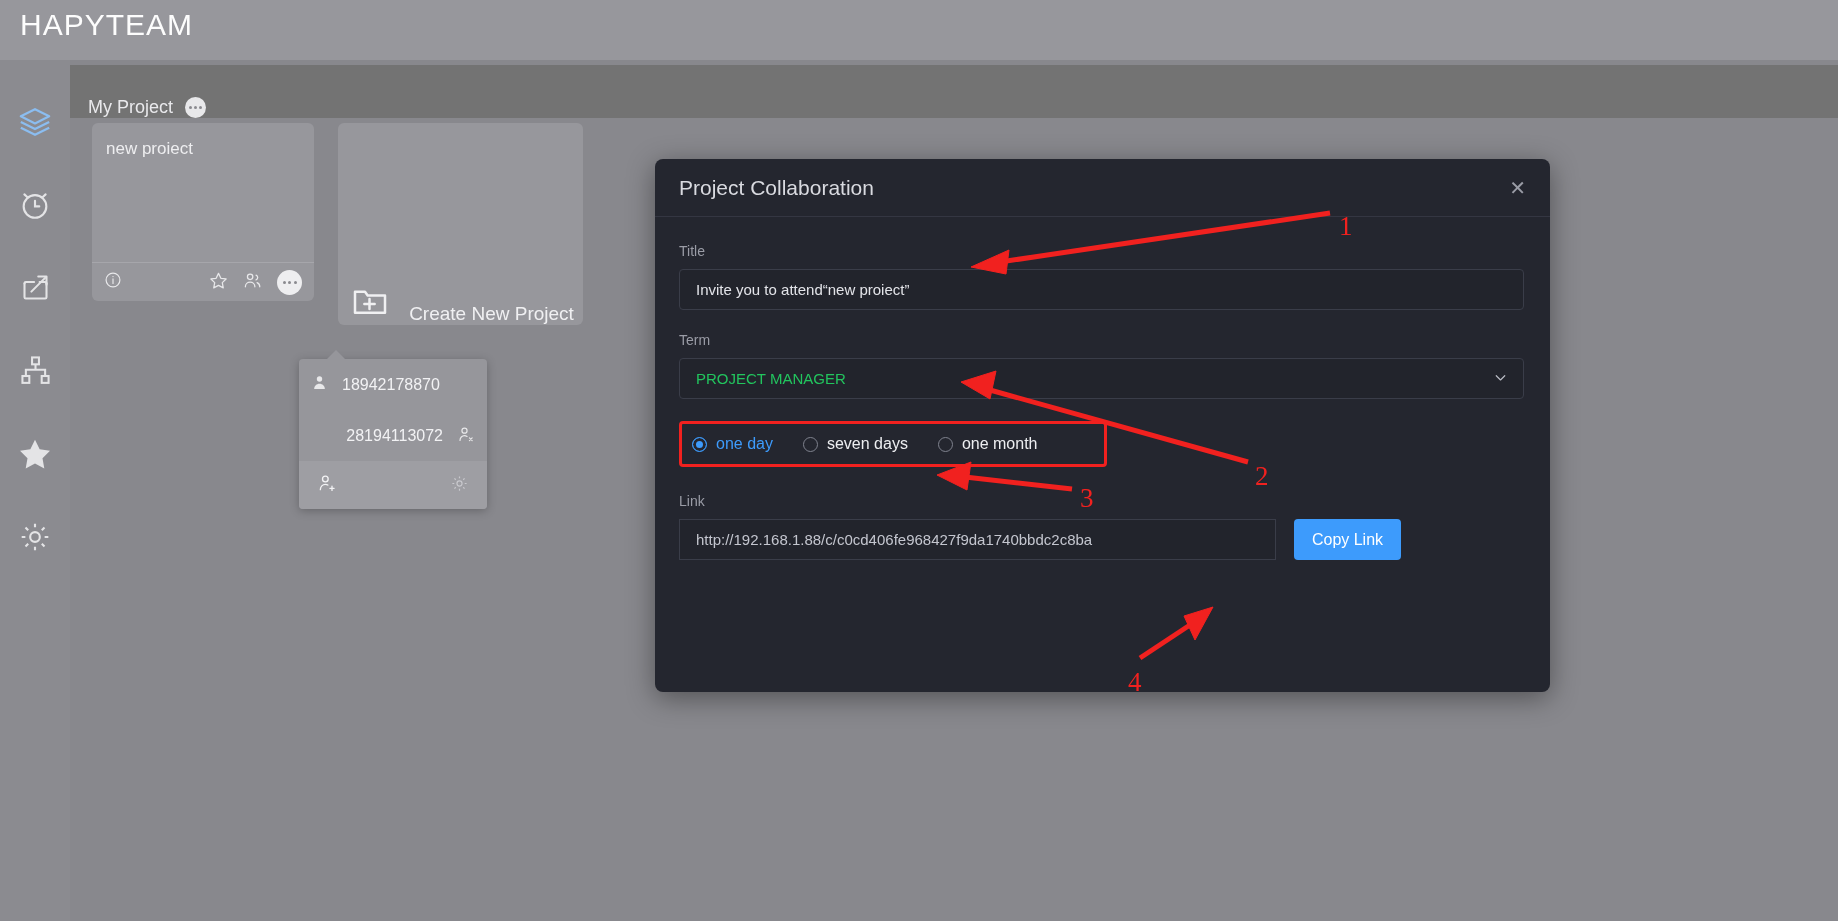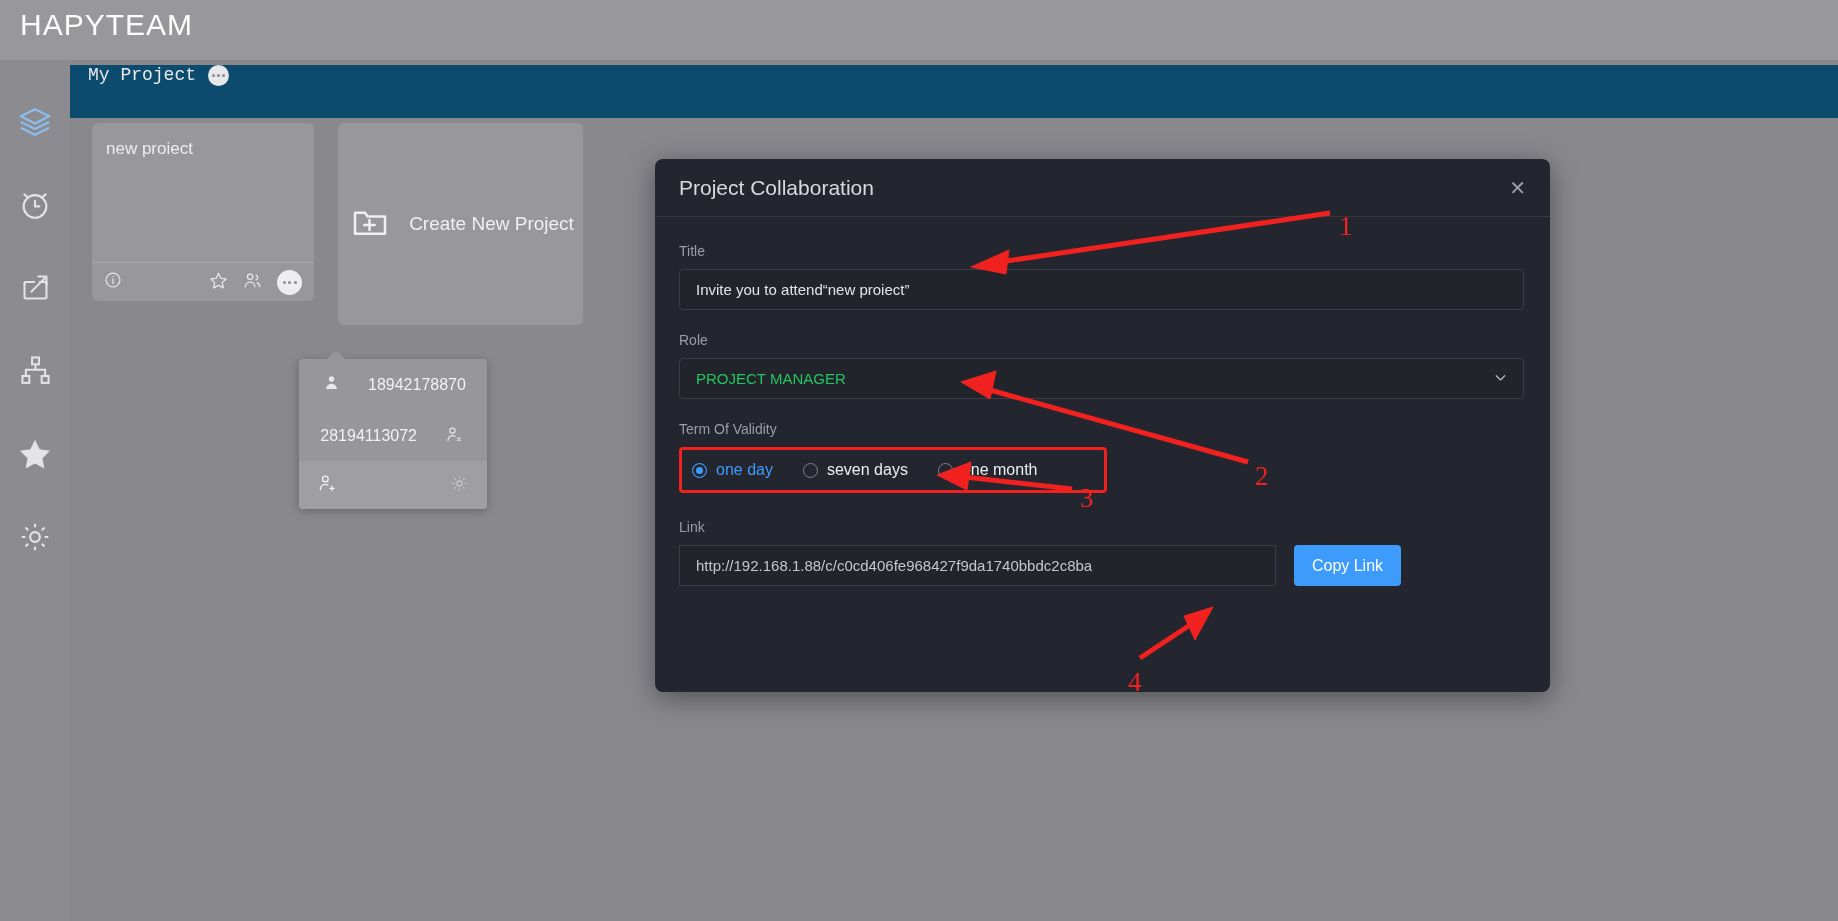--- a/index.html
+++ b/index.html
@@ -39,22 +39,22 @@
 
   
   .workspace {
     position: absolute; left: 70px; top: 60px;
     width: 1768px; height: 861px;
     background: #88888d;
   }
   .tabbar {
     position: absolute; left: 0; top: 5px;
     width: 1768px; height: 53px;
-    background: #0c4a6e;
-    display: flex; align-items: flex-start; font-family: Liberation Mono, monospace;
+    background: #737373;
+    display: flex; align-items: flex-end;
   }
   .tab-label {
     margin-left: 18px; font-size: 18px; color: #e9e9ec;
   }
   .dots-circle {
     margin-left: 12px;
     width: 21px; height: 21px; border-radius: 50%;
     background: #e8e8ea;
     display: flex; align-items: center; justify-content: center;
     gap: 2px;
@@ -87,41 +87,41 @@
   }
   .more-btn {
     width: 25px; height: 25px; border-radius: 50%;
     background: #eeeef0;
     display: flex; align-items: center; justify-content: center; gap: 2.5px;
   }
   .more-btn i { width: 3px; height: 3px; border-radius: 50%; background: #8a8a8f; }
 
   .card.new {
     width: 245px; height: 202px;
-    display: flex; align-items: center; justify-content: center; gap: 16px;
+    display: flex; align-items: flex-end; justify-content: center; gap: 16px;
   }
   .card.new .lbl { font-size: 19px; color: #f0f0f2; }
 
   
   .popup {
     position: absolute; left: 299px; top: 359px;
     width: 188px; border-radius: 4px;
     background: #96969b;
     box-shadow: 0 2px 10px rgba(0,0,0,.25);
   }
   .popup-arrow {
     position: absolute; left: 27px; top: -9px;
     width: 0; height: 0;
     border-left: 10px solid transparent;
     border-right: 10px solid transparent;
     border-bottom: 10px solid #96969b;
   }
   .member {
     height: 51px; display: flex; align-items: center;
-    padding: 0 24px; gap: 28px;
+    padding: 0 12px; gap: 14px;
     font-size: 16px; color: #f2f2f4;
   }
   .member.owner { justify-content: flex-start; }
   .member.other { justify-content: flex-end; }
   .popup-foot {
     height: 48px; background: #9e9ea3;
     border-radius: 0 0 4px 4px;
     display: flex; align-items: center; justify-content: space-between;
     padding: 0 18px;
   }
@@ -372,32 +372,31 @@
     <div class="modal-head">
       <span class="modal-title">Project Collaboration</span>
       <span class="modal-close">✕</span>
     </div>
     <div class="modal-body">
 
       <div class="field-label">Title</div>
       <div class="input">Invite you to attend“new proiect”</div>
 
       <div class="gap"></div>
-      <div class="field-label">Role</div>
+      <div class="field-label">Term</div>
       <div class="select">
         <span>PROJECT MANAGER</span>
         <span class="chev">
           <svg width="17" height="17" viewBox="0 0 24 24" fill="none" stroke="#b9bbc4" stroke-width="1.7" stroke-linecap="round" stroke-linejoin="round">
             <polyline points="6,9.5 12,15.5 18,9.5"></polyline>
           </svg>
         </span>
       </div>
 
       <div class="gap"></div>
-      <div class="field-label">Term Of Validity</div>
       <div class="radio-row">
         <label class="radio-opt sel">
           <span class="radio-dot"></span>
           <span class="rlabel">one day</span>
         </label>
         <label class="radio-opt">
           <span class="radio-dot"></span>
           <span class="rlabel">seven days</span>
         </label>
         <label class="radio-opt">

